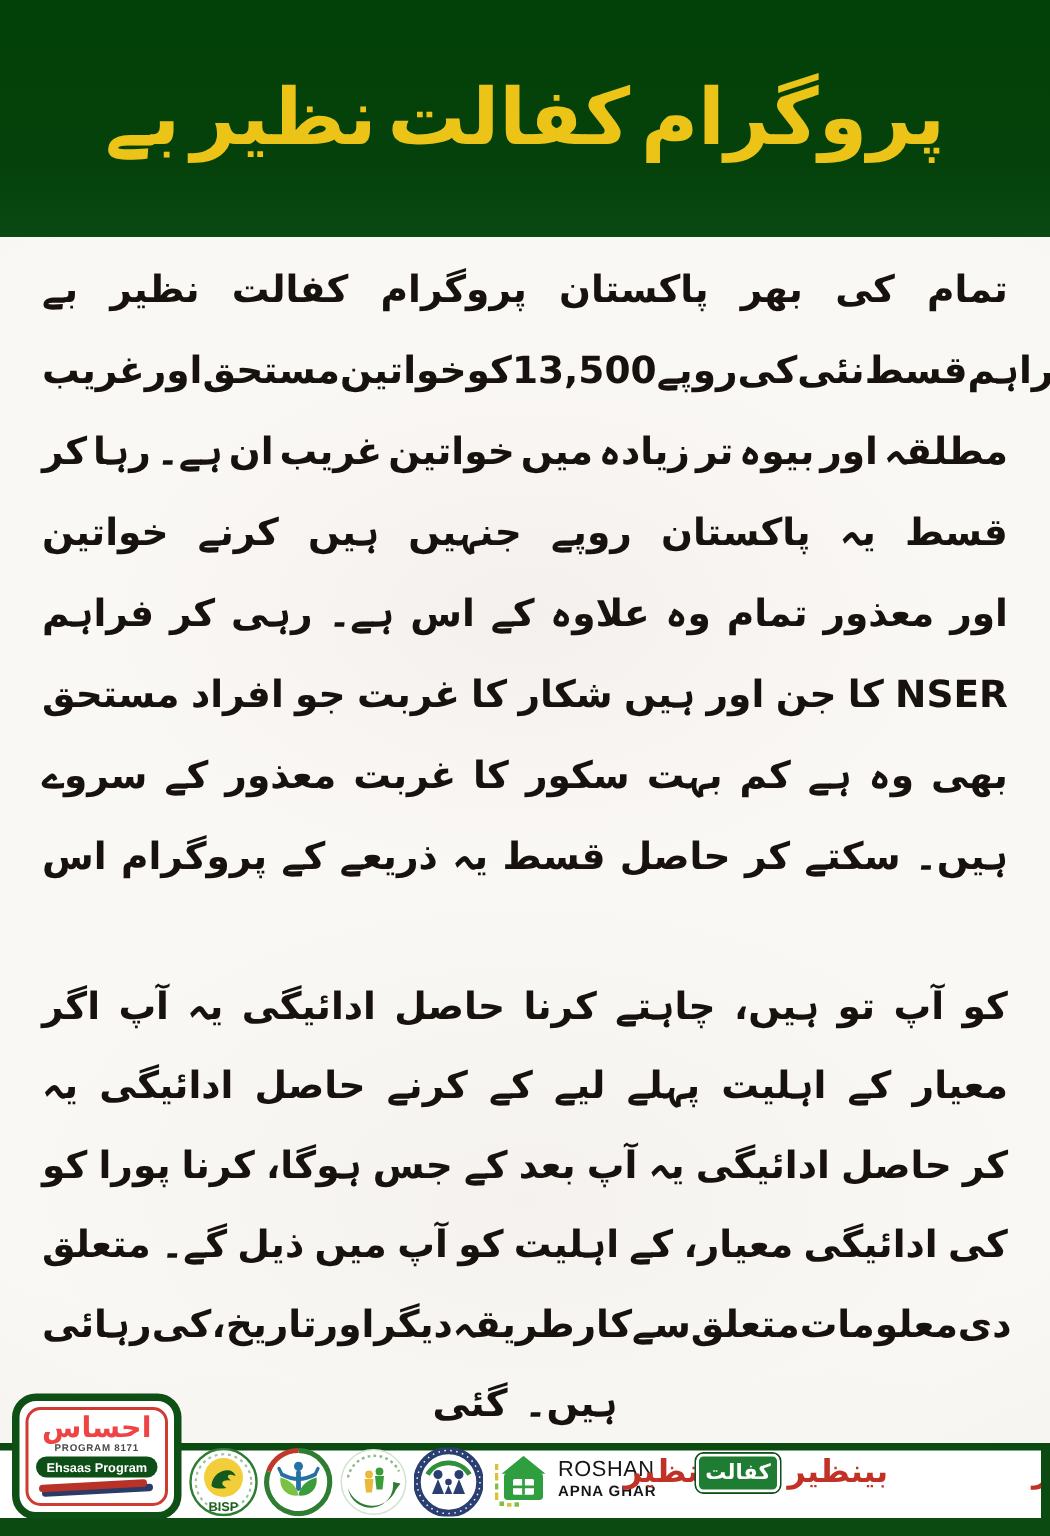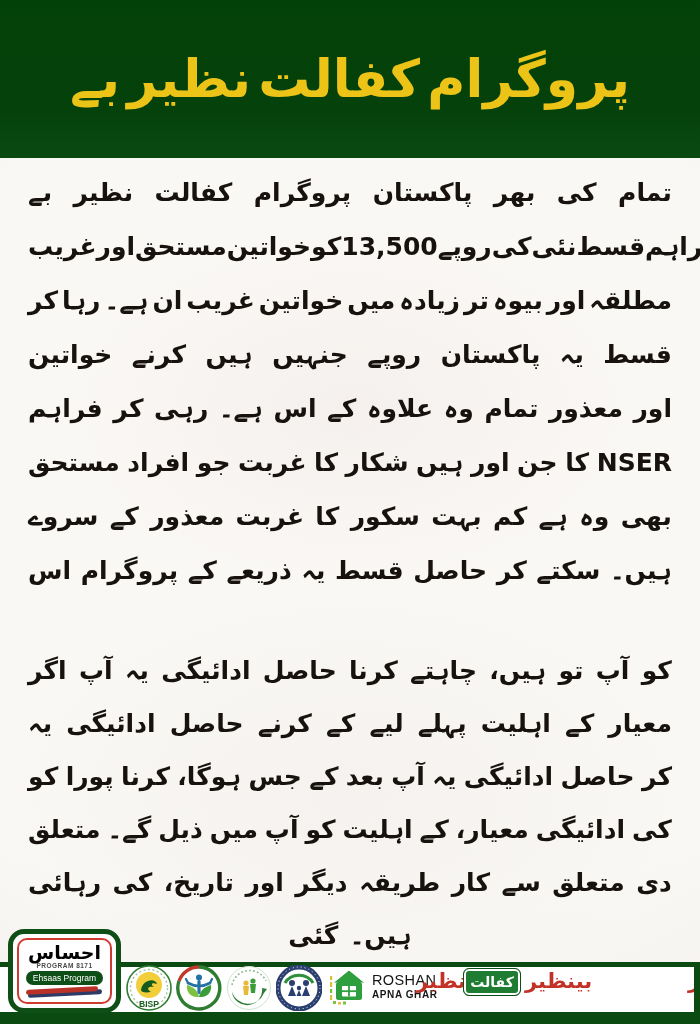--- a/index.html
+++ b/index.html
@@ -45,25 +45,25 @@
         box-shadow:inset 0 0 0 2px #fff;display:flex;align-items:center;justify-content:center;
         color:#fff;font-weight:bold;font-size:14px;}
   .taleemi-badge{position:absolute;left:574px;top:968px;width:110px;height:28px;z-index:5;
         background:#f3c71d;border-radius:14px;display:flex;align-items:center;justify-content:center;
         color:#9b1a10;font-weight:bold;font-size:14px;}
   
   .ehsaas{position:absolute;left:8px;top:929px;width:113px;height:84px;z-index:7;
         background:#fff;border:5px solid #0e4f15;border-radius:16px;box-sizing:border-box;}
   .ehsaas-inner{position:absolute;inset:4px;border:2.5px solid #cf3b31;border-radius:10px;
         display:flex;flex-direction:column;align-items:center;overflow:hidden;}
-  .ehsaas-name{color:#000000;font-weight:bold;font-size:19px;line-height:22px;margin-top:1px;}
+  .ehsaas-name{color:#ef4444;font-weight:bold;font-size:19px;line-height:22px;margin-top:1px;}
   .ehsaas-code{font-family:"Liberation Sans",sans-serif;font-size:6.5px;font-weight:bold;
         color:#4a4a4a;letter-spacing:.5px;margin-top:-1px;}
   .ehsaas-pill{background:#0d4f16;color:#fff;border-radius:8px;padding:2px 7px;
-        font-family:"Liberation Sans",sans-serif;font-size:8.5px;font-weight:normal;margin-top:2px;white-space:nowrap;}
+        font-family:"Liberation Sans",sans-serif;font-size:8.5px;font-weight:bold;margin-top:2px;white-space:nowrap;}
   .ehsaas-wave{position:relative;width:78px;height:9px;margin-top:3px;}
   .ehsaas-wave .navy{position:absolute;left:2px;top:3px;width:74px;height:5px;background:#2c3a66;
         border-radius:3px;transform:skewY(-3deg);}
   .ehsaas-wave .red{position:absolute;left:0;top:0;width:72px;height:5px;background:#b83227;
         border-radius:3px;transform:skewY(-3deg);}
 </style>
 </head>
 <body>
 
 <div class="page">
@@ -234,20 +234,21 @@
     <div class="urdu-line urdu-flow">
         <bdi dir="rtl">رہائی</bdi>
         <bdi dir="rtl">کی</bdi>
         <bdi dir="rtl">تاریخ،</bdi>
         <bdi dir="rtl">اور</bdi>
         <bdi dir="rtl">دیگر</bdi>
         <bdi dir="rtl">طریقہ</bdi>
         <bdi dir="rtl">کار</bdi>
         <bdi dir="rtl">سے</bdi>
         <bdi dir="rtl">متعلق</bdi>
+        <bdi dir="rtl">معلومات</bdi>
         <bdi dir="rtl">دی</bdi>
       </div>
     <div class="urdu-line urdu-flow center">
         <bdi dir="rtl">گئی</bdi>
         <bdi dir="rtl">ہیں۔</bdi>
       </div>
   </div>
 
   <div class="footer-strip"></div>
   <div class="bottom-bar"></div>

